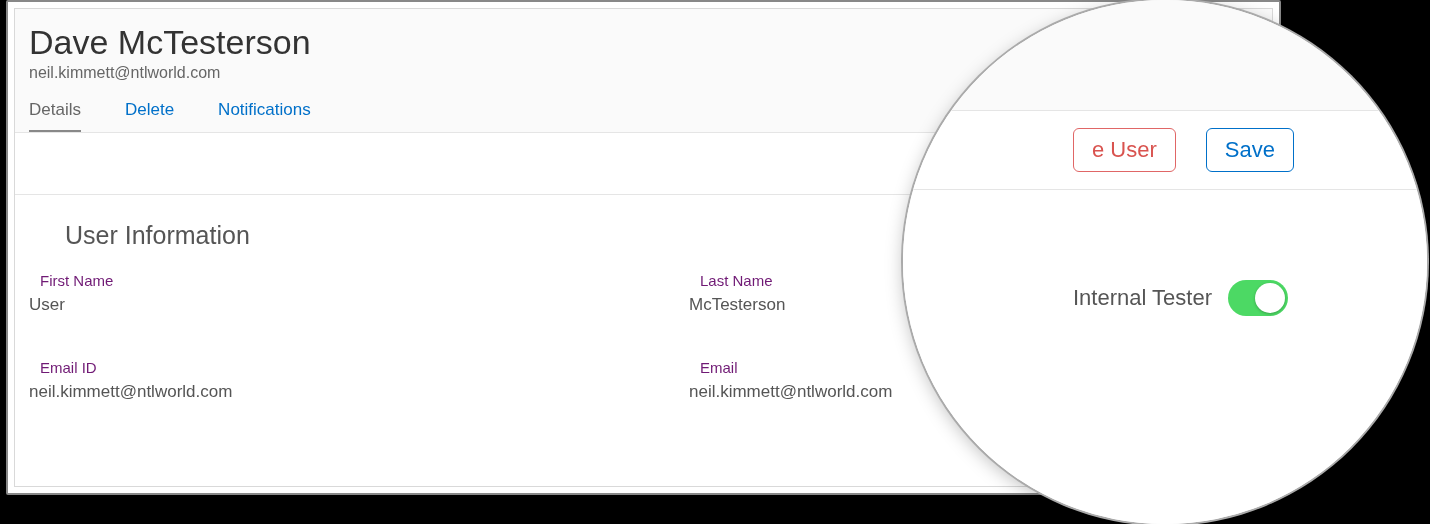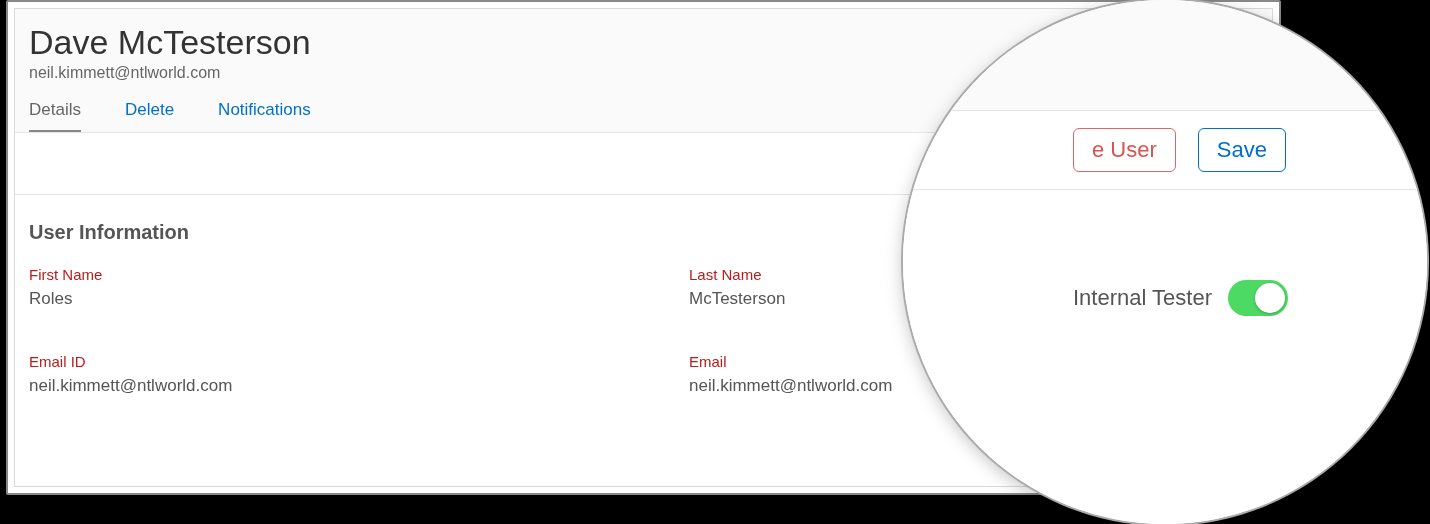--- a/index.html
+++ b/index.html
@@ -84,35 +84,37 @@
   .btn-primary {
     border: 1px solid #0070c9;
     color: #0070c9;
     font-weight: 500;
   }
   .content {
     padding: 26px 14px;
     position: relative;
   }
   .section-title {
-    font-size: 20px;
-    font-weight: 700;
+    font-size: 25px;
+    font-weight: 400;
     color: #555;
     margin-bottom: 22px;
+    margin-left: 36px;
   }
   .grid {
     display: grid;
     grid-template-columns: 660px 1fr;
     row-gap: 44px;
   }
   .field-label {
     font-size: 15px;
     font-weight: 500;
-    color: #b91c1c;
+    color: #701a75;
     margin-bottom: 6px;
+    margin-left: 11px;
   }
   .field-value {
     font-size: 17px;
     font-weight: 300;
     color: #555;
   }
   .internal-tester {
     position: absolute;
     right: 22px;
     top: 22px;
@@ -167,21 +169,21 @@
     left: 0; right: 0;
     top: 110px;
     height: 80px;
     background: #fff;
     border-top: 1px solid #e5e5e5;
     border-bottom: 1px solid #e5e5e5;
     display: flex;
     align-items: center;
     justify-content: flex-start;
     padding-left: 170px;
-    gap: 22px;
+    gap: 30px;
   }
   .lens-btn {
     font-size: 22px;
     padding: 8px 18px;
     border-radius: 6px;
     background: #fff;
   }
   .lens-btn-danger {
     border: 1.5px solid #e06666;
     color: #d9534f;
@@ -259,21 +261,21 @@
         <div class="toggle">
           <div class="toggle-knob"></div>
         </div>
       </div>
 
       <div class="section-title">User Information</div>
 
       <div class="grid">
         <div>
           <div class="field-label">First Name</div>
-          <div class="field-value">Roles</div>
+          <div class="field-value">User</div>
         </div>
         <div>
           <div class="field-label">Last Name</div>
           <div class="field-value">McTesterson</div>
         </div>
         <div>
           <div class="field-label">Email ID</div>
           <div class="field-value">neil.kimmett@ntlworld.com</div>
         </div>
         <div>

